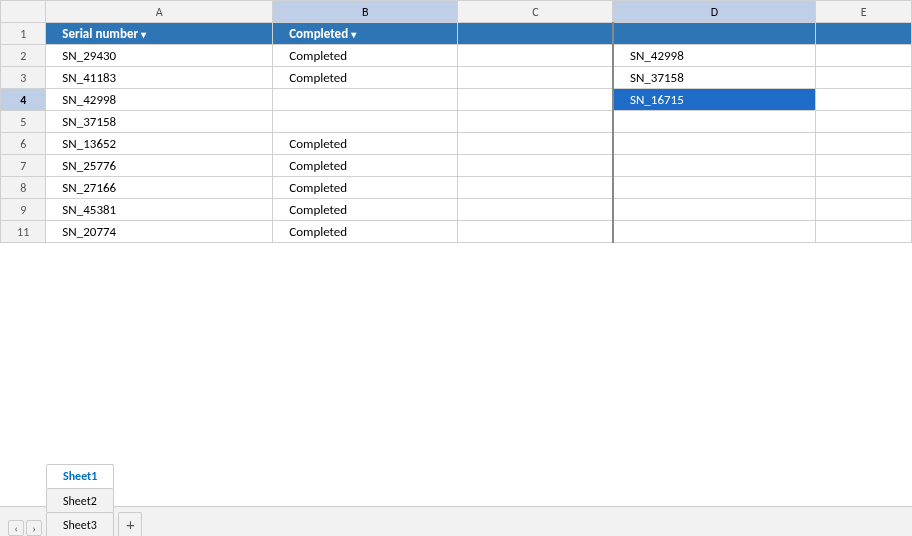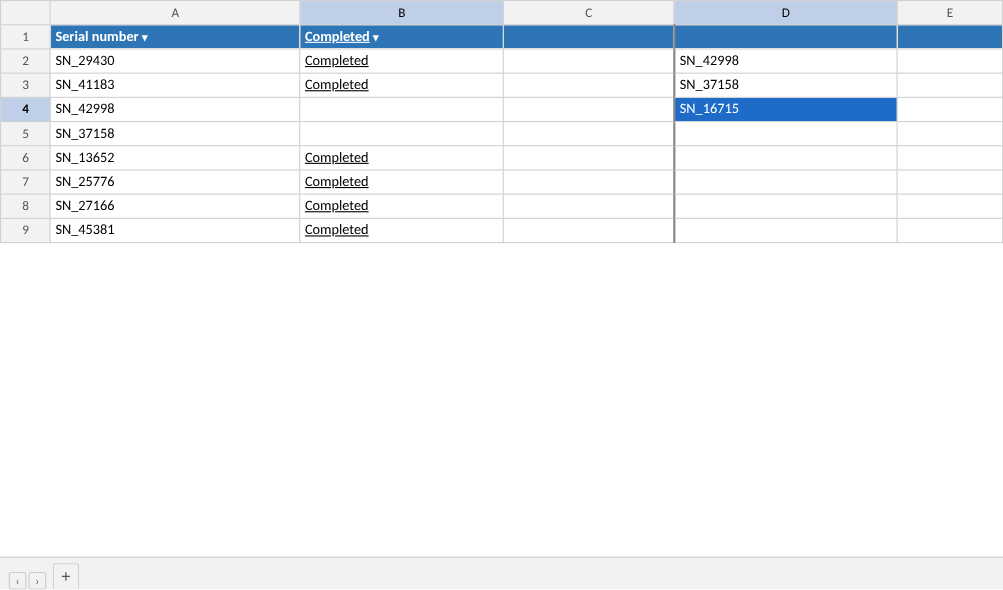--- a/index.html
+++ b/index.html
@@ -58,21 +58,21 @@
 
     .col-header.active-col {
       background: #BFCFE7;
       color: #000;
     }
 
     td.cell {
       border: 1px solid #d0d0d0;
       height: 18px;
       vertical-align: middle;
-      padding: 0 4px;
+      padding: 0 16px;
       white-space: nowrap;
       overflow: hidden;
     }
 
     td.cell.selected {
       background: #1e6cc8;
       color: #fff;
     }
 
     
@@ -80,21 +80,21 @@
       background: #2E75B6;
       color: #fff;
       font-weight: bold;
     }
 
     tr.header-row td.cell.col-a {
       background: #2E75B6;
     }
 
     .col-a { width: 190px; }
-    .col-b { width: 155px; text-decoration: underline; }
+    .col-b { width: 155px; }
     .col-c { width: 130px; }
     .col-d { width: 170px; }
     .col-e { width: 80px; }
 
     
     .dropdown-arrow {
       display: inline-block;
       font-size: 10px;
       margin-left: 3px;
       vertical-align: middle;
@@ -270,24 +270,37 @@
             <td class="cell col-e"></td>
           </tr>
           <tr>
             <td class="row-num">9</td>
             <td class="cell col-a">SN_45381</td>
             <td class="cell col-b">Completed</td>
             <td class="cell col-c col-c-border-right"></td>
             <td class="cell col-d"></td>
             <td class="cell col-e"></td>
           </tr>
+          <tr>
+            <td class="row-num">11</td>
+            <td class="cell col-a">SN_20774</td>
+            <td class="cell col-b">Completed</td>
+            <td class="cell col-c col-c-border-right"></td>
+            <td class="cell col-d"></td>
+            <td class="cell col-e"></td>
+          </tr>
         </tbody>
     </table>
   </div>
 
   <div class="tabs-bar">
     <div class="nav-arrows">
       <div class="nav-arrow">‹</div>
       <div class="nav-arrow">›</div>
     </div>
+    <div id="tabs-container">
+        <div class="tab active-tab">Sheet1</div>
+        <div class="tab">Sheet2</div>
+        <div class="tab">Sheet3</div>
+      </div>
     <div class="tab-add">+</div>
   </div>
 </div>
 
 </body></html>

